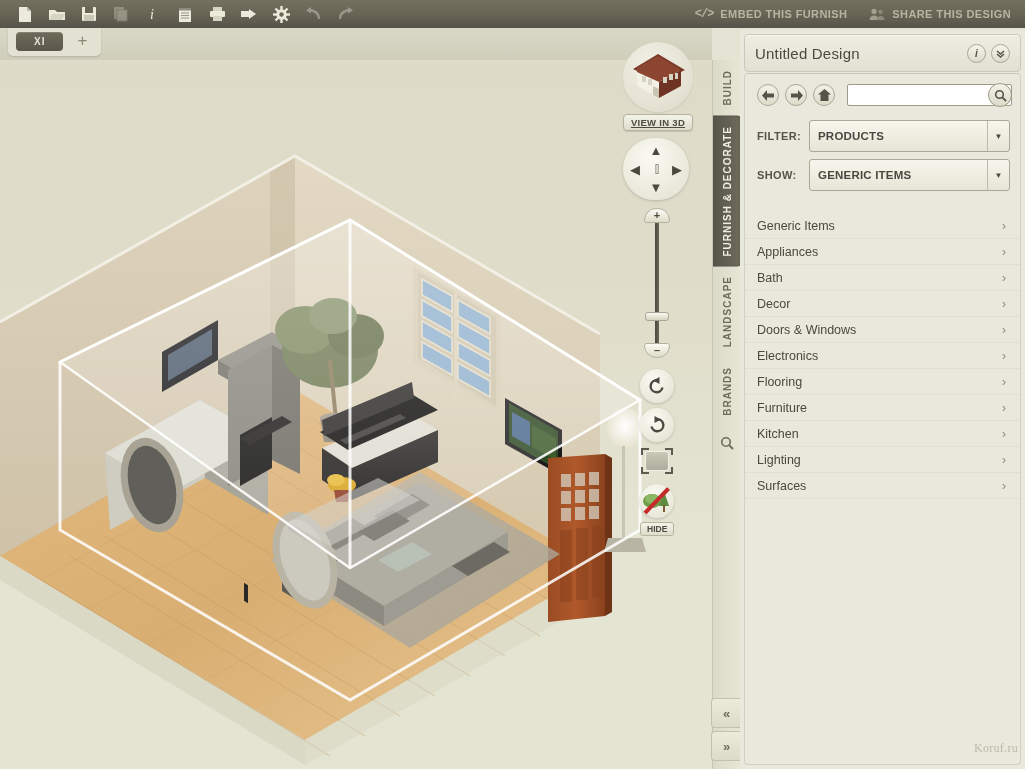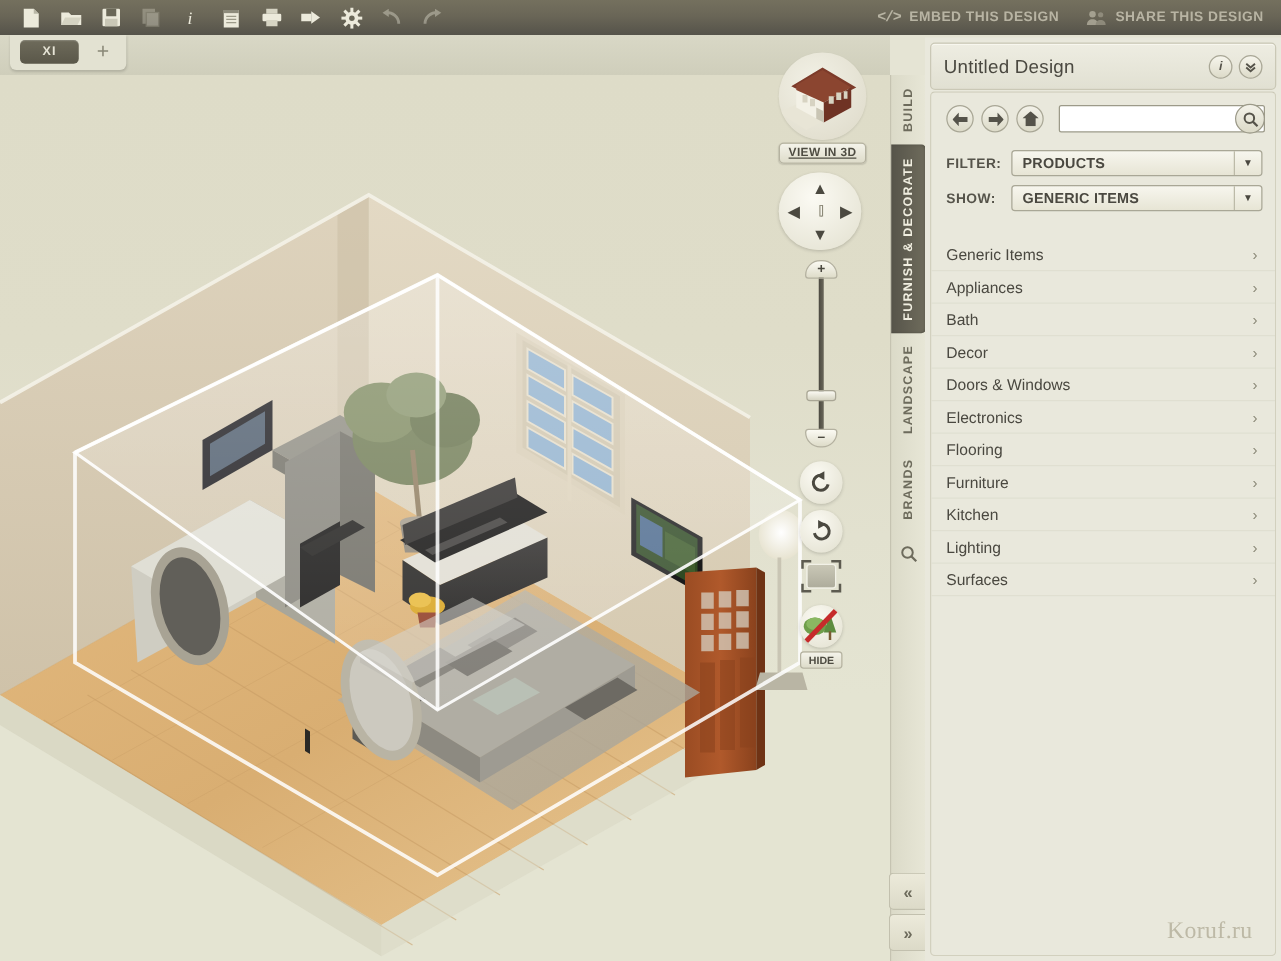--- a/index.html
+++ b/index.html
@@ -191,38 +191,38 @@
     font-family:"Liberation Sans", sans-serif;
   }
   .search-circ {
     position:absolute; right:-1px; top:-2px; width:24px; height:24px; border-radius:50%;
     background:linear-gradient(to bottom,#f3f2e9,#dcdac8); border:1px solid #9c9a89;
     display:flex; align-items:center; justify-content:center; cursor:pointer;
   }
   .filtrow { display:flex; align-items:center; padding:4px 10px 0 12px; }
   .filtrow .lbl { font-size:11px; font-weight:bold; color:#55534a; letter-spacing:.4px; width:52px;}
   .sel {
-    flex:1; height:21px; border:1px solid #a9a796; border-radius:3px;
+    flex:1; height:32px; border:1px solid #a9a796; border-radius:3px;
     background:linear-gradient(to bottom,#f7f6ee,#e7e5d5);
     display:flex; align-items:center; padding:0 0 0 8px; cursor:pointer;
     font-size:11.5px; font-weight:bold; color:#4a4840; letter-spacing:.2px;
   }
   .sel .arw {
     margin-left:auto; width:22px; height:100%; border-left:1px solid #bcbaa8;
     display:flex; align-items:center; justify-content:center; font-size:8px; color:#4a4840;
   }
   .catlist { margin-top:22px; }
   .catrow {
     display:flex; align-items:center; padding:0 14px 0 12px; height:26px;
     cursor:pointer; border-bottom:1px solid #e0dfd1;
   }
   .catrow .nm { font-size:12.5px; color:#4a4840; }
   .catrow .ch { margin-left:auto; color:#8c8a79; font-size:12px; }
   .watermark {
-    position:absolute; right:18px; bottom:8px; font-size:19px; color:#bdb9a6;
+    position:absolute; right:2px; bottom:8px; font-size:12px; color:#bdb9a6;
     font-family:"Liberation Serif", serif; letter-spacing:.3px; pointer-events:none;
   }
 </style>
 </head>
 <body>
 
 <div id="app">
 
   <div class="toolbar">
     <div class="tb-icons">
@@ -304,21 +304,21 @@
         <svg width="17" height="14" viewBox="0 0 17 14">
             <path d="M3 12C3 6 8 3 13 3" stroke="#eceadb" stroke-width="2.3" fill="none"></path>
             <path d="M11 0l5 3.2-5 3.3z" fill="#eceadb"></path>
           </svg>
       </div>
     </div>
 
     <div class="tb-right">
       <div class="tb-link">
         <span class="embed-glyph">&lt;/&gt;</span>
-        <span>EMBED THIS DESIGN</span>
+        <span>EMBED THIS FURNISH</span>
       </div>
       <div class="tb-link">
         <span class="ico">
           <svg width="16" height="13" viewBox="0 0 16 13">
               <circle cx="5" cy="3.4" r="2.6" fill="#b8b4a3"></circle>
               <path d="M0.5 12c0-3 2-4.6 4.5-4.6S9.5 9 9.5 12z" fill="#b8b4a3"></path>
               <circle cx="11.5" cy="3.8" r="2.1" fill="#9c9888"></circle>
               <path d="M7.5 12c0-2.6 1.7-4 4-4s4 1.4 4 4z" fill="#9c9888"></path>
             </svg>
         </span>

